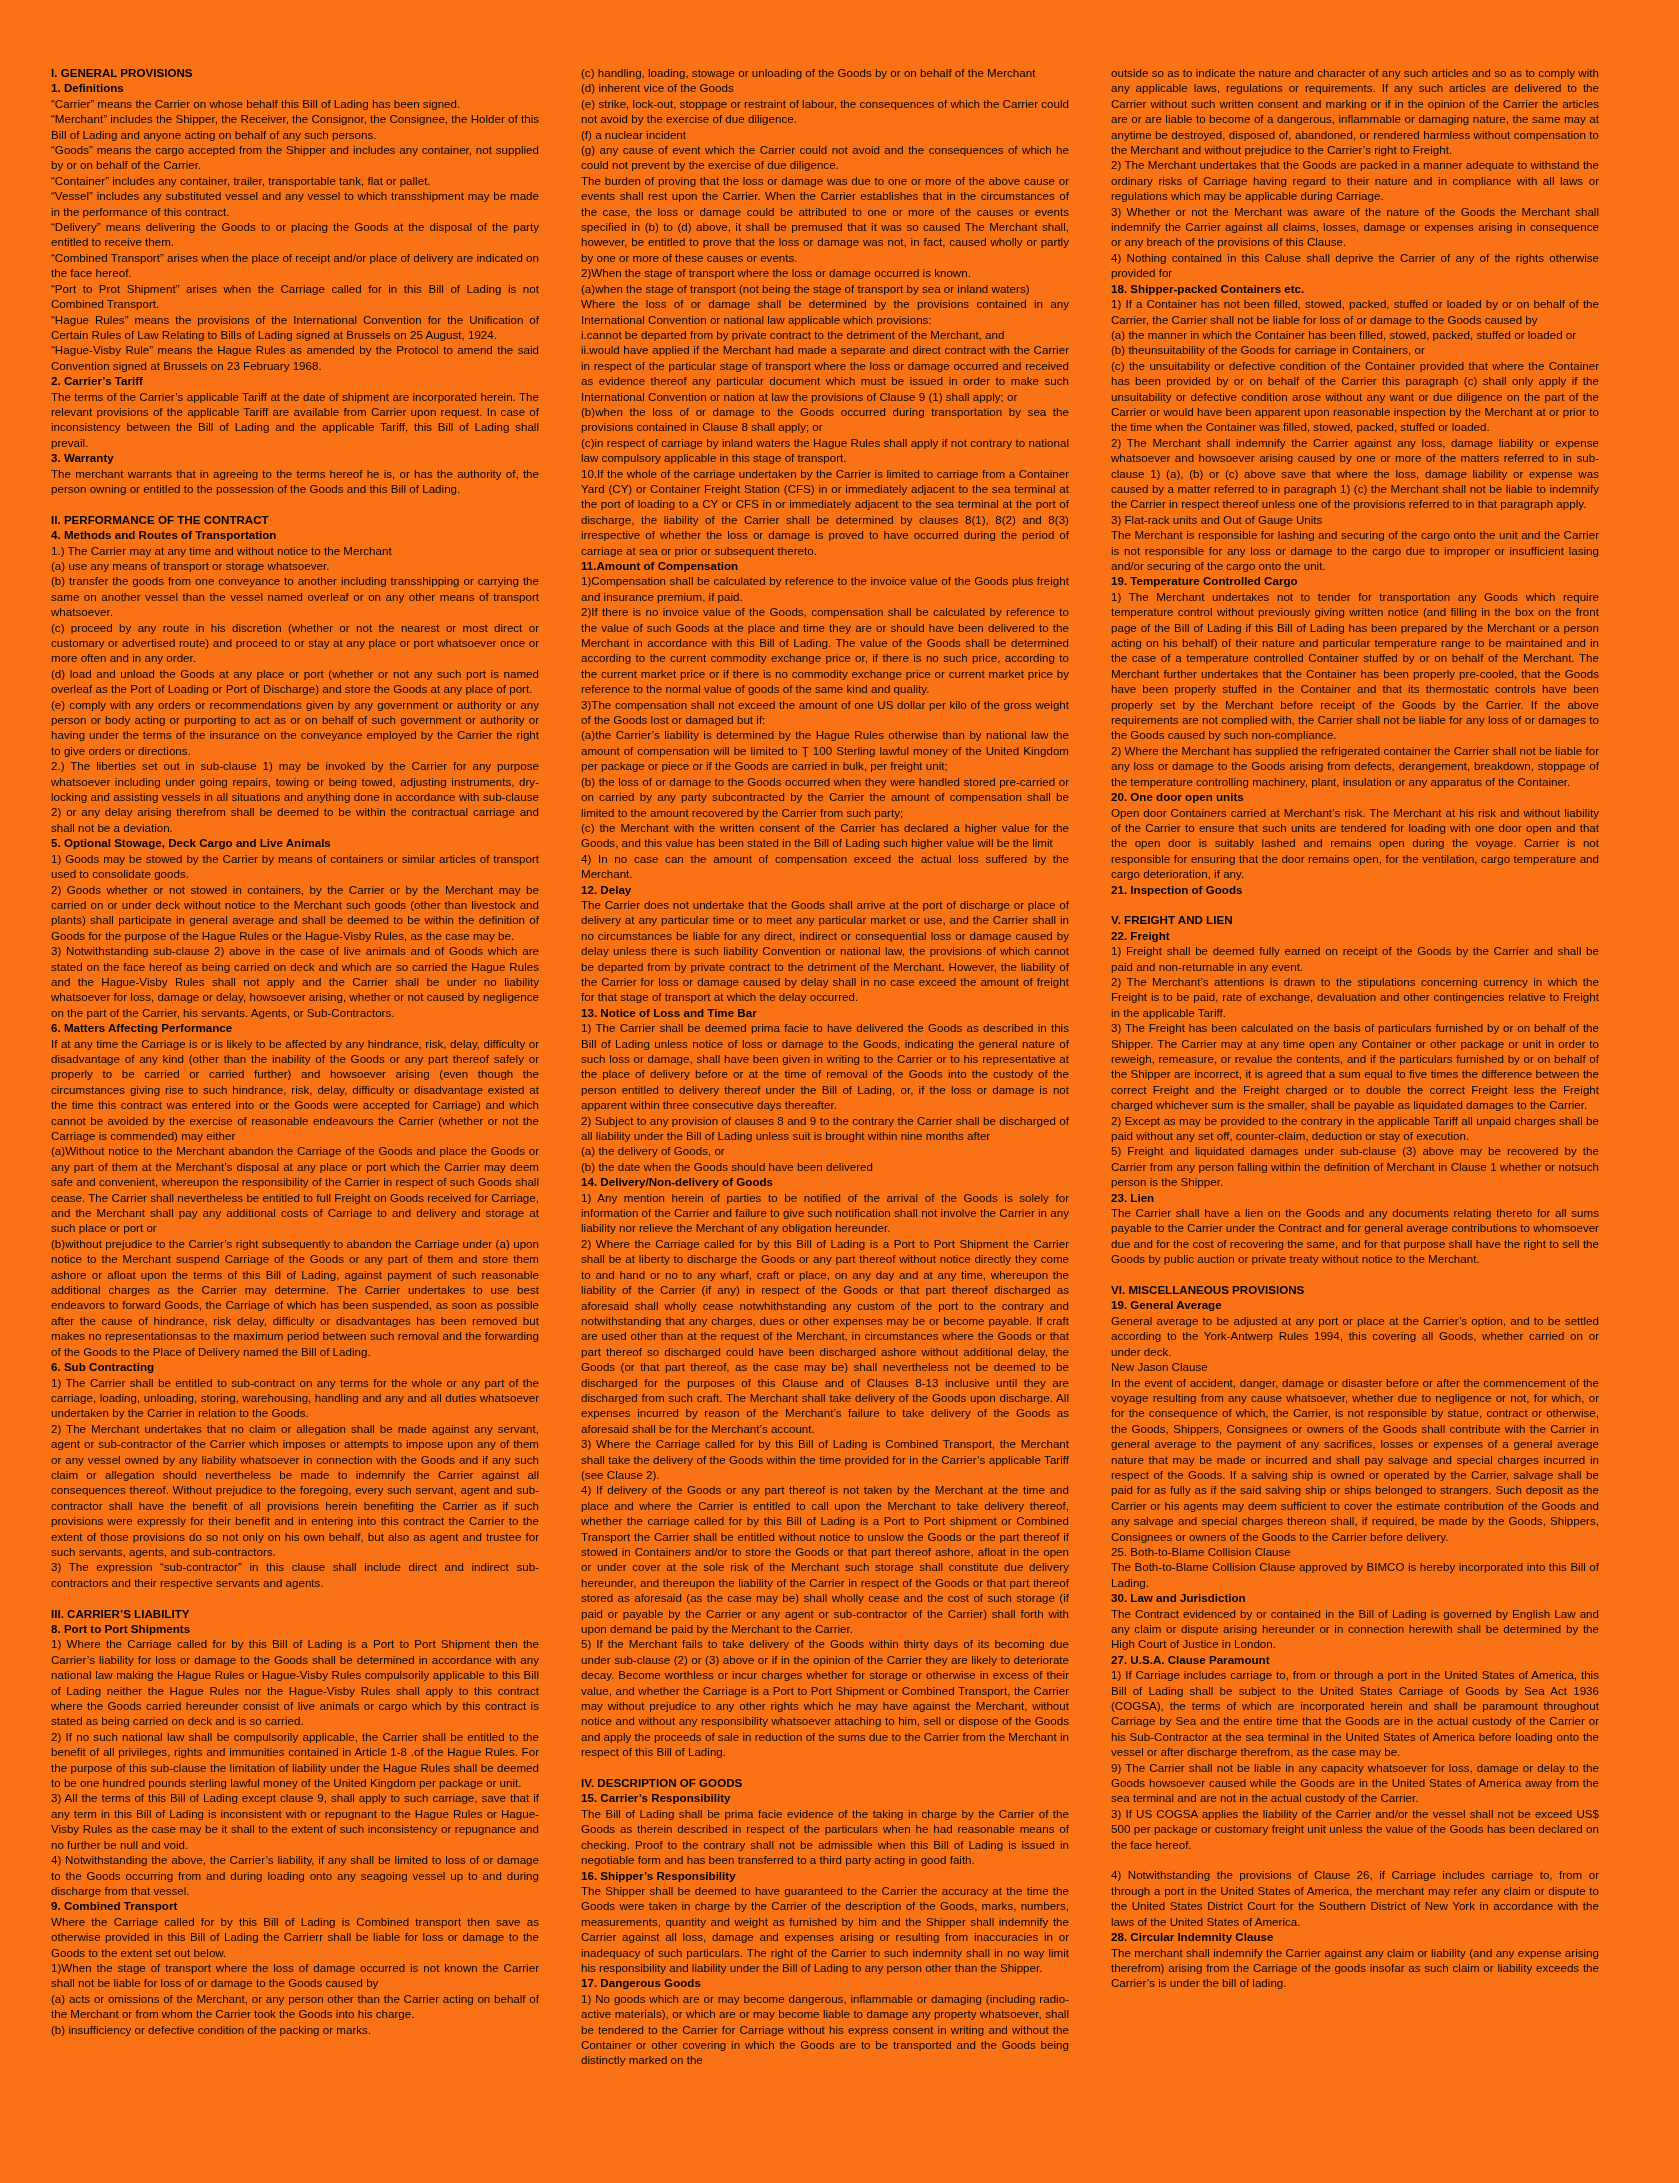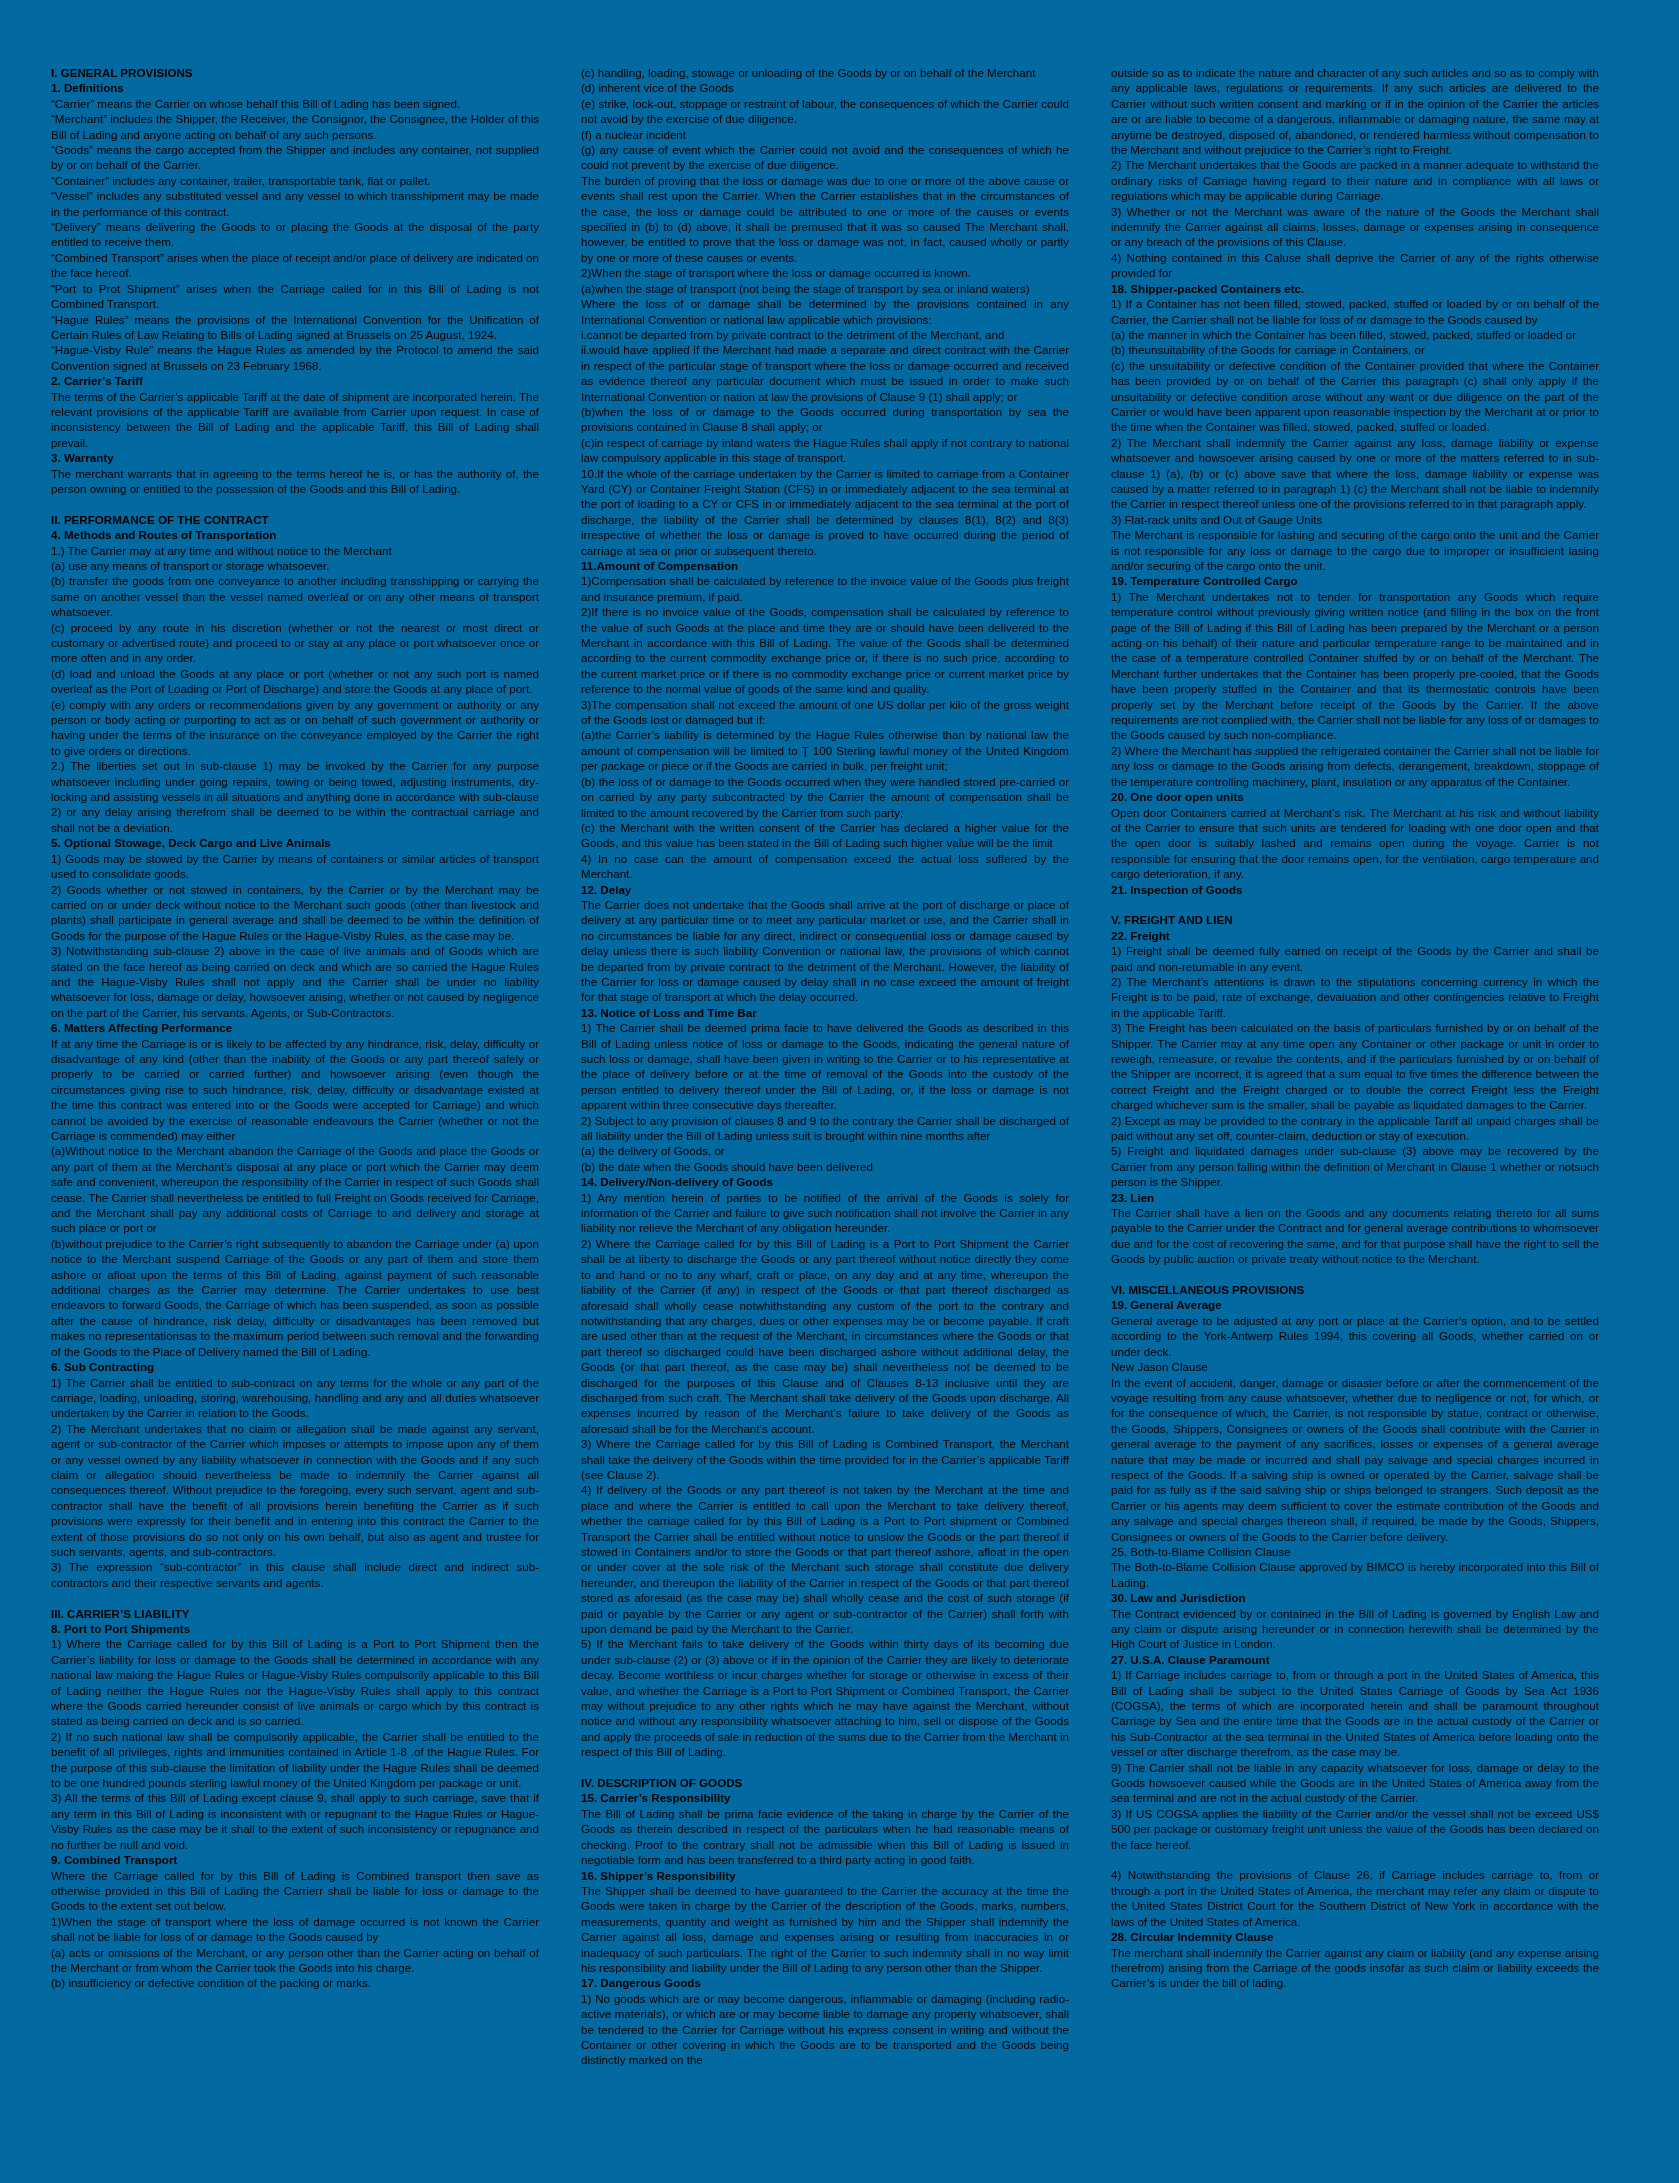--- a/index.html
+++ b/index.html
@@ -4,21 +4,21 @@
 <style>
   html, body {
     margin: 0;
     padding: 0;
     background: #ffffff;
   }
   .page {
     position: relative;
     width: 1680px;
     height: 2183px;
-    background: #0369a1;
+    background: #f97316;
     color: #000000;
     font-family: "Liberation Sans", sans-serif;
     overflow: hidden;
   }
   .columns {
     position: absolute;
     top: 65px;
     left: 51px;
     display: flex;
     gap: 42px;
@@ -85,20 +85,21 @@
         <div class="h-clause">6. Sub Contracting</div>
         <div class="para">1) The Carrier shall be entitled to sub-contract on any terms for the whole or any part of the carriage, loading, unloading, storing, warehousing, handling and any and all duties whatsoever undertaken by the Carrier in relation to the Goods.</div>
         <div class="para">2) The Merchant undertakes that no claim or allegation shall be made against any servant, agent or sub-contractor of the Carrier which imposes or attempts to impose upon any of them or any vessel owned by any liability whatsoever in connection with the Goods and if any such claim or allegation should nevertheless be made to indemnify the Carrier against all consequences thereof. Without prejudice to the foregoing, every such servant, agent and sub-contractor shall have the benefit of all provisions herein benefiting the Carrier as if such provisions were expressly for their benefit and in entering into this contract the Carrier to the extent of those provisions do so not only on his own behalf, but also as agent and trustee for such servants, agents, and sub-contractors.</div>
         <div class="para">3) The expression “sub-contractor” in this clause shall include direct and indirect sub-contractors and their respective servants and agents.</div>
         <div class="spacer"></div>
         <div class="h-major">III. CARRIER’S LIABILITY</div>
         <div class="h-clause">8. Port to Port Shipments</div>
         <div class="para">1) Where the Carriage called for by this Bill of Lading is a Port to Port Shipment then the Carrier’s liability for loss or damage to the Goods shall be determined in accordance with any national law making the Hague Rules or Hague-Visby Rules compulsorily applicable to this Bill of Lading neither the Hague Rules nor the Hague-Visby Rules shall apply to this contract where the Goods carried hereunder consist of live animals or cargo which by this contract is stated as being carried on deck and is so carried.</div>
         <div class="para">2) If no such national law shall be compulsorily applicable, the Carrier shall be entitled to the benefit of all privileges, rights and immunities contained in Article 1-8 .of the Hague Rules. For the purpose of this sub-clause the limitation of liability under the Hague Rules shall be deemed to be one hundred pounds sterling lawful money of the United Kingdom per package or unit.</div>
         <div class="para">3) All the terms of this Bill of Lading except clause 9, shall apply to such carriage, save that if any term in this Bill of Lading is inconsistent with or repugnant to the Hague Rules or Hague-Visby Rules as the case may be it shall to the extent of such inconsistency or repugnance and no further be null and void.</div>
+        <div class="para">4) Notwithstanding the above, the Carrier’s liability, if any shall be limited to loss of or damage to the Goods occurring from and during loading onto any seagoing vessel up to and during discharge from that vessel.</div>
         <div class="h-clause">9. Combined Transport</div>
         <div class="para">Where the Carriage called for by this Bill of Lading is Combined transport then save as otherwise provided in this Bill of Lading the Carrierr shall be liable for loss or damage to the Goods to the extent set out below.</div>
         <div class="para">1)When the stage of transport where the loss of damage occurred is not known the Carrier shall not be liable for loss of or damage to the Goods caused by</div>
         <div class="para">(a) acts or omissions of the Merchant, or any person other than the Carrier acting on behalf of the Merchant or from whom the Carrier took the Goods into his charge.</div>
         <div class="para">(b) insufficiency or defective condition of the packing or marks.</div>
       </div>
       <div class="col">
         <div class="para">(c) handling, loading, stowage or unloading of the Goods by or on behalf of the Merchant</div>
         <div class="para">(d) inherent vice of the Goods</div>
         <div class="para">(e) strike, lock-out, stoppage or restraint of labour, the consequences of which the Carrier could not avoid by the exercise of due diligence.</div>

